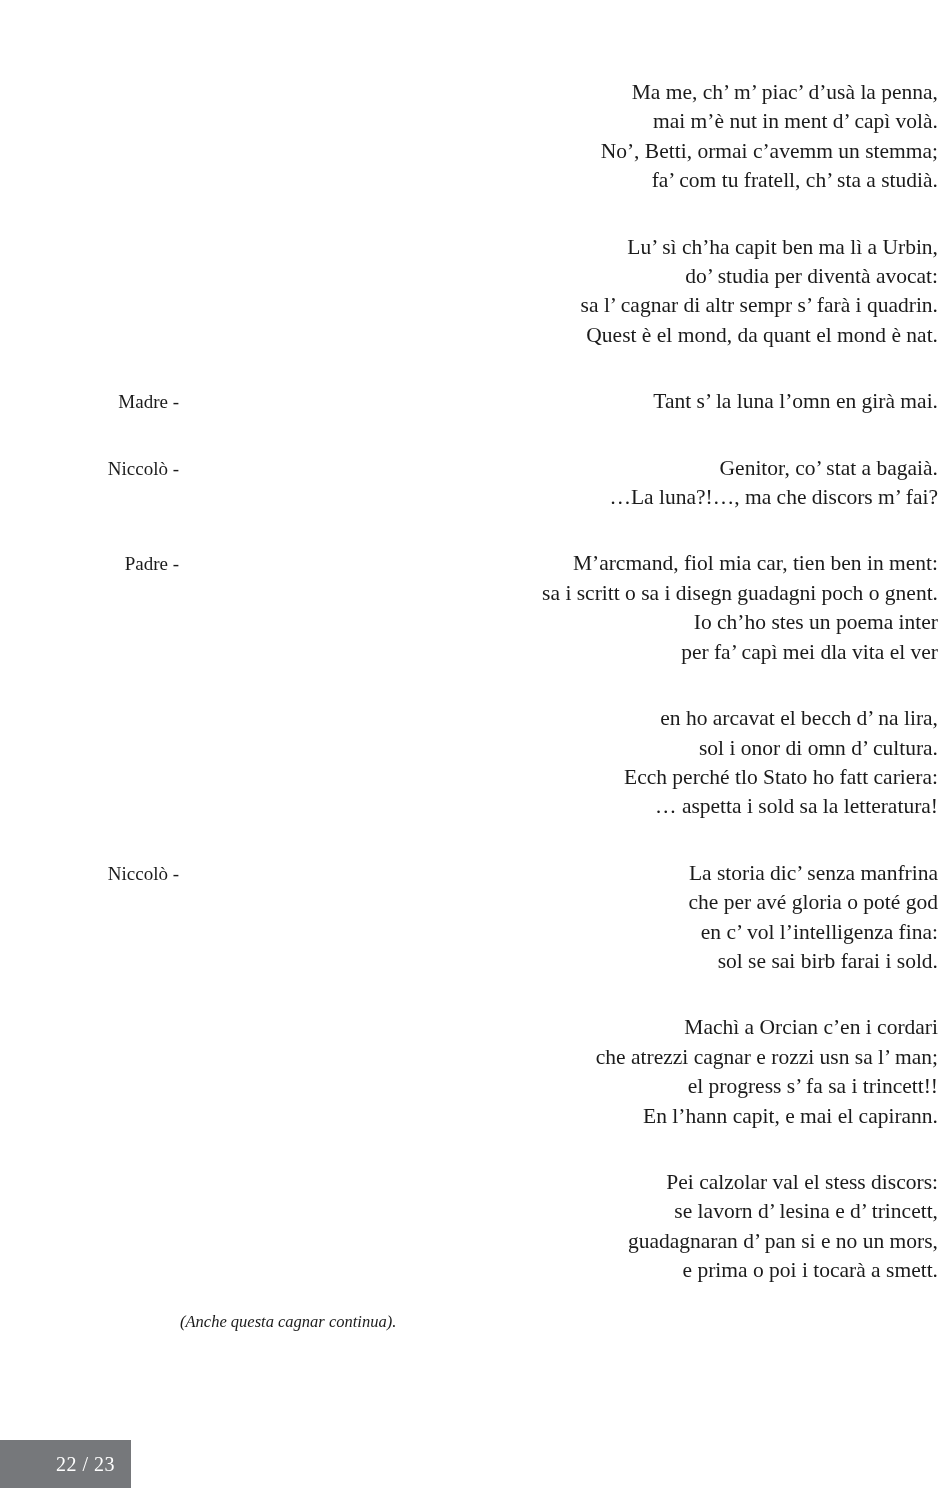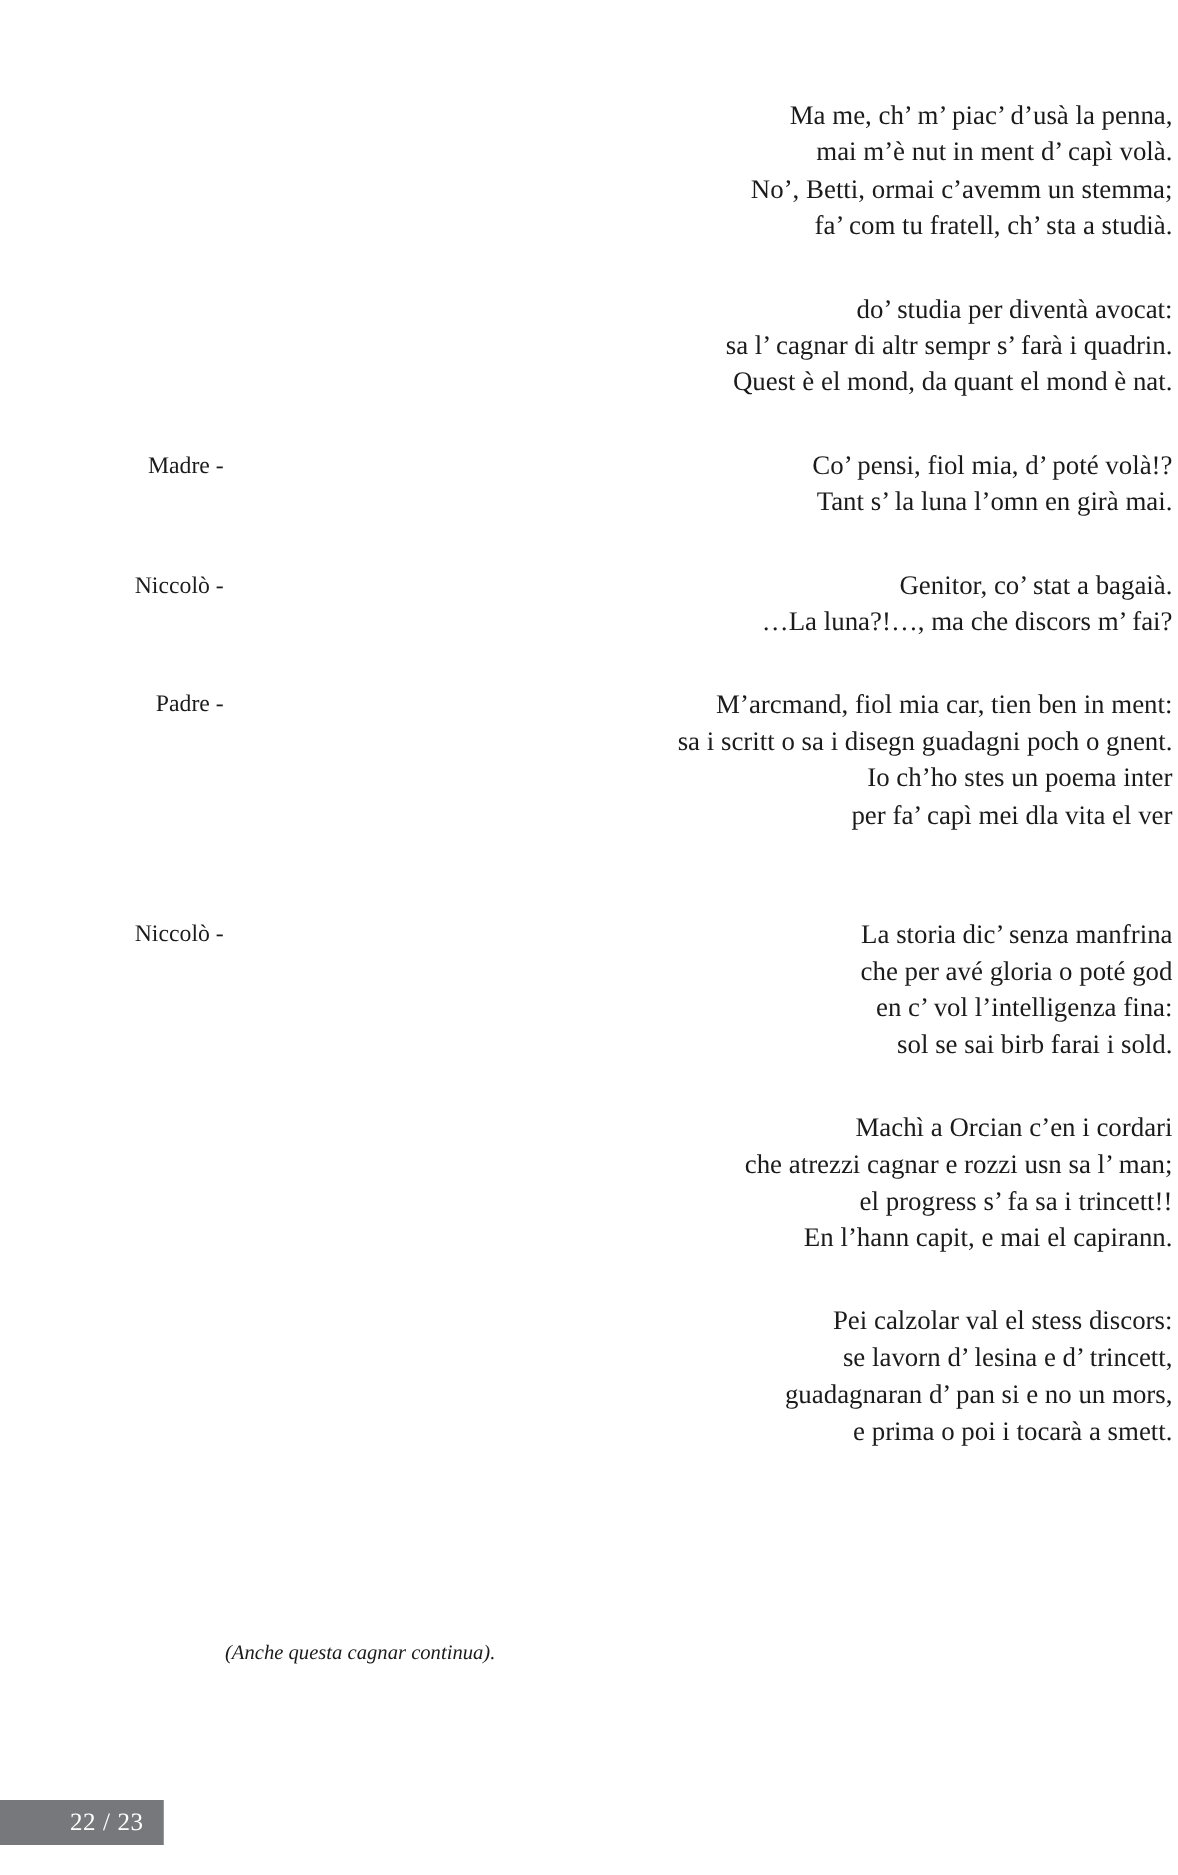--- a/index.html
+++ b/index.html
@@ -82,21 +82,21 @@
     color: #1b1b1b;
     white-space: pre;
   }
 
   
   .page-badge {
     position: absolute;
     left: 0;
     top: 1440px;
     width: 131px;
-    height: 36px;
+    height: 48px;
     background: #76787b;
   }
   .page-badge .page-number {
     position: absolute;
     right: 16px;
     top: 50%;
     transform: translateY(-50%);
     color: #ffffff;
     font-size: 20px;
     line-height: 20px;
@@ -108,38 +108,41 @@
 <body>
 
 <div class="page">
 
   <div class="poem" id="poem-root">
       <div class="block">
         <div class="verse"><span class="line">Ma me, ch’ m’ piac’ d’usà la penna,</span><span class="line">mai m’è nut in ment d’ capì volà.</span><span class="line">No’, Betti, ormai c’avemm un stemma;</span><span class="line">fa’ com tu fratell, ch’ sta a studià.</span></div>
       </div>
       <div class="gap-stanza"></div>
       <div class="block">
-        <div class="verse"><span class="line">do’ studia per diventà avocat:</span><span class="line">sa l’ cagnar di altr sempr s’ farà i quadrin.</span><span class="line">Quest è el mond, da quant el mond è nat.</span></div>
+        <div class="verse"><span class="line">Lu’ sì ch’ha capit ben ma lì a Urbin,</span><span class="line">do’ studia per diventà avocat:</span><span class="line">sa l’ cagnar di altr sempr s’ farà i quadrin.</span><span class="line">Quest è el mond, da quant el mond è nat.</span></div>
       </div>
       <div class="gap-speaker"></div>
       <div class="block">
         <div class="speaker">Madre -</div>
-        <div class="verse"><span class="line">Co’ pensi, fiol mia, d’ poté volà!?</span><span class="line">Tant s’ la luna l’omn en girà mai.</span></div>
+        <div class="verse"><span class="line">Tant s’ la luna l’omn en girà mai.</span></div>
       </div>
       <div class="gap-speaker"></div>
       <div class="block">
         <div class="speaker">Niccolò -</div>
         <div class="verse"><span class="line">Genitor, co’ stat a bagaià.</span><span class="line">…La luna?!…, ma che discors m’ fai?</span></div>
       </div>
       <div class="gap-speaker"></div>
       <div class="block">
         <div class="speaker">Padre -</div>
         <div class="verse"><span class="line">M’arcmand, fiol mia car, tien ben in ment:</span><span class="line">sa i scritt o sa i disegn guadagni poch o gnent.</span><span class="line">Io ch’ho stes un poema inter</span><span class="line">per fa’ capì mei dla vita el ver</span></div>
       </div>
       <div class="gap-stanza"></div>
+      <div class="block">
+        <div class="verse inset"><span class="line">en ho arcavat el becch d’ na lira,</span><span class="line">sol i onor di omn d’ cultura.</span><span class="line">Ecch perché tlo Stato ho fatt cariera:</span><span class="line">… aspetta i sold sa la letteratura!</span></div>
+      </div>
       <div class="gap-speaker"></div>
       <div class="block">
         <div class="speaker">Niccolò -</div>
         <div class="verse"><span class="line">La storia dic’ senza manfrina</span><span class="line">che per avé gloria o poté god</span><span class="line">en c’ vol l’intelligenza fina:</span><span class="line">sol se sai birb farai i sold.</span></div>
       </div>
       <div class="gap-stanza"></div>
       <div class="block">
         <div class="verse"><span class="line">Machì a Orcian c’en i cordari</span><span class="line">che atrezzi cagnar e rozzi usn sa l’ man;</span><span class="line">el progress s’ fa sa i trincett!!</span><span class="line">En l’hann capit, e mai el capirann.</span></div>
       </div>
       <div class="gap-stanza"></div>

